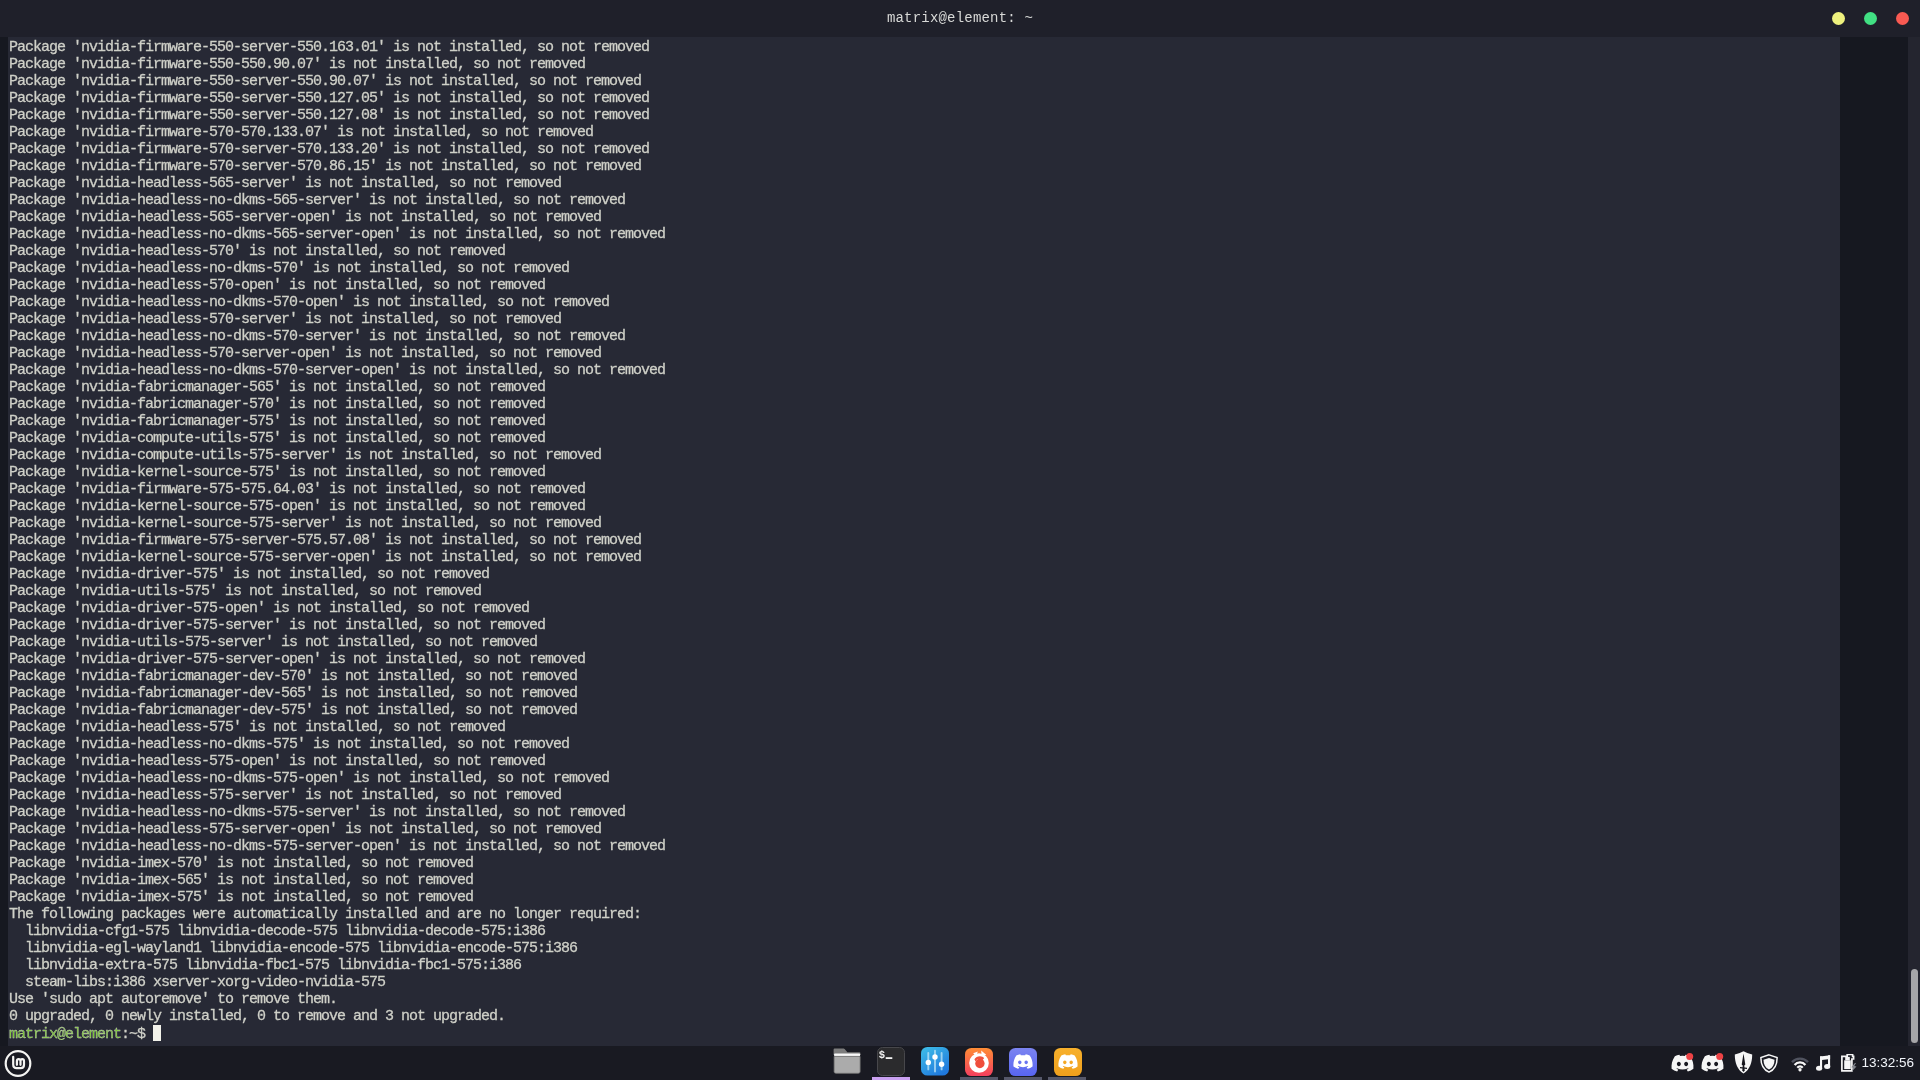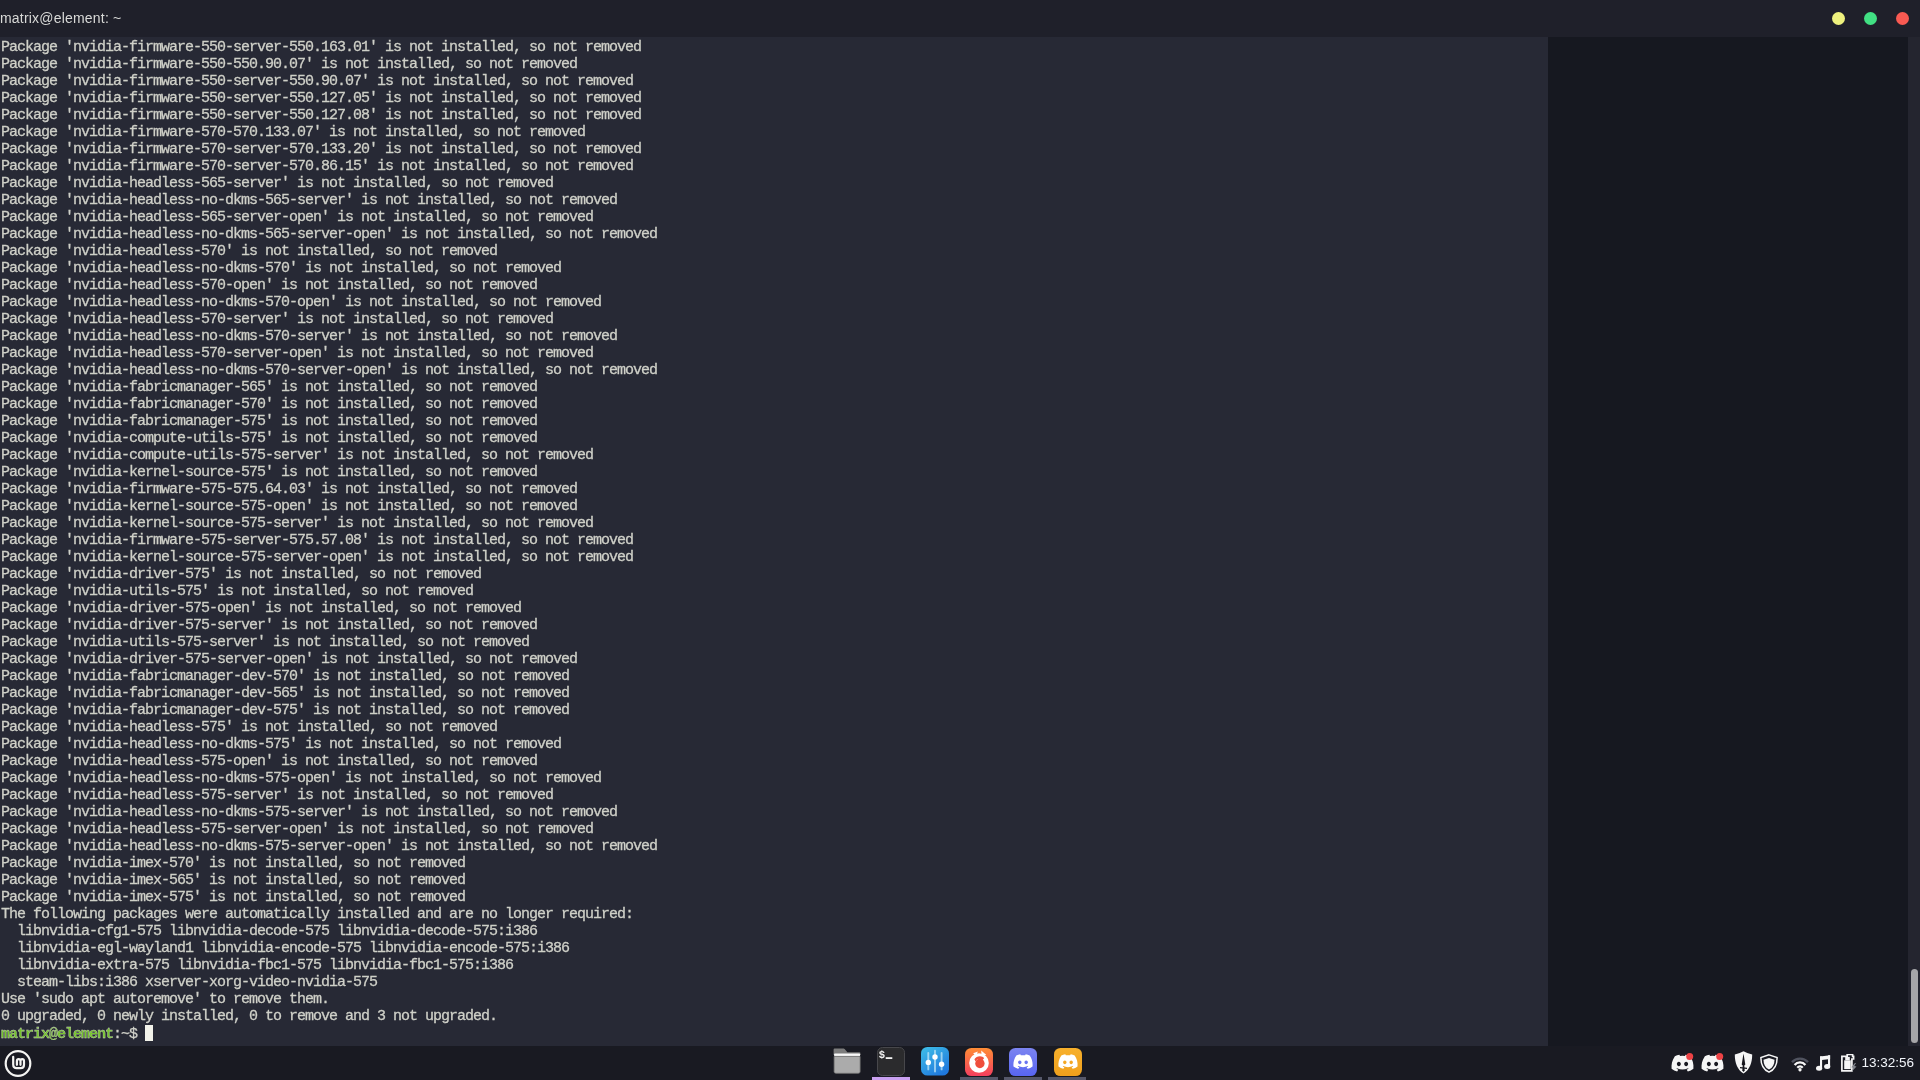--- a/index.html
+++ b/index.html
@@ -1,22 +1,22 @@
 <!DOCTYPE html>
 <html><head>
 <meta charset="utf-8">
 <style>
 html,body{margin:0;padding:0;width:1920px;height:1080px;overflow:hidden;background:#161820;}
 body{font-family:"Liberation Sans",sans-serif;}
 #titlebar{position:absolute;left:0;top:0;width:1920px;height:37px;background:#1f202a;}
-#title{position:absolute;left:0;top:0;width:1920px;height:37px;line-height:37px;text-align:left;color:#d8d9d7;font-size:14px;letter-spacing:0.2px;}
+#title{position:absolute;left:0;top:0;width:1920px;height:37px;line-height:37px;text-align:center;color:#d8d9d7;font-size:14px;letter-spacing:0.2px;font-family:Liberation Mono, monospace;}
 .winbtn{position:absolute;top:11.5px;width:13px;height:13px;border-radius:50%;}
-#term{position:absolute;left:0;top:37px;width:1548px;height:1009px;background:#272935;overflow:hidden;}
+#term{position:absolute;left:8px;top:37px;width:1832px;height:1009px;background:#272935;overflow:hidden;}
 #term pre{margin:0;padding:2px 0 0 1px;font-family:"Liberation Mono",monospace;font-size:15px;line-height:17px;letter-spacing:-1px;color:#cfd0c8;-webkit-text-stroke:0.3px #cfd0c8;}
-.g{color:#76c52d;font-weight:bold;text-align:center;}
+.g{color:#76c52d;font-weight:normal;text-align:center;}
 .cur{display:inline-block;width:8px;height:16px;background:#f2f2ea;vertical-align:-3px;margin-left:8px;}
 #trough{position:absolute;left:1908px;top:37px;width:12px;height:1009px;background:#24252f;}
 #thumb{position:absolute;left:1910.5px;top:969px;width:7px;height:74px;border-radius:3.5px;background:#a6a6a8;}
 #panel{position:absolute;left:0;top:1046px;width:1920px;height:34px;background:#191a22;}
 .bar{position:absolute;top:31px;height:3px;width:38px;}
 #clock{position:absolute;right:6px;top:0;height:16px;line-height:34px;color:#f2f5fa;font-size:13.5px;}
 </style>
 </head>
 <body>
 <div id="term">

